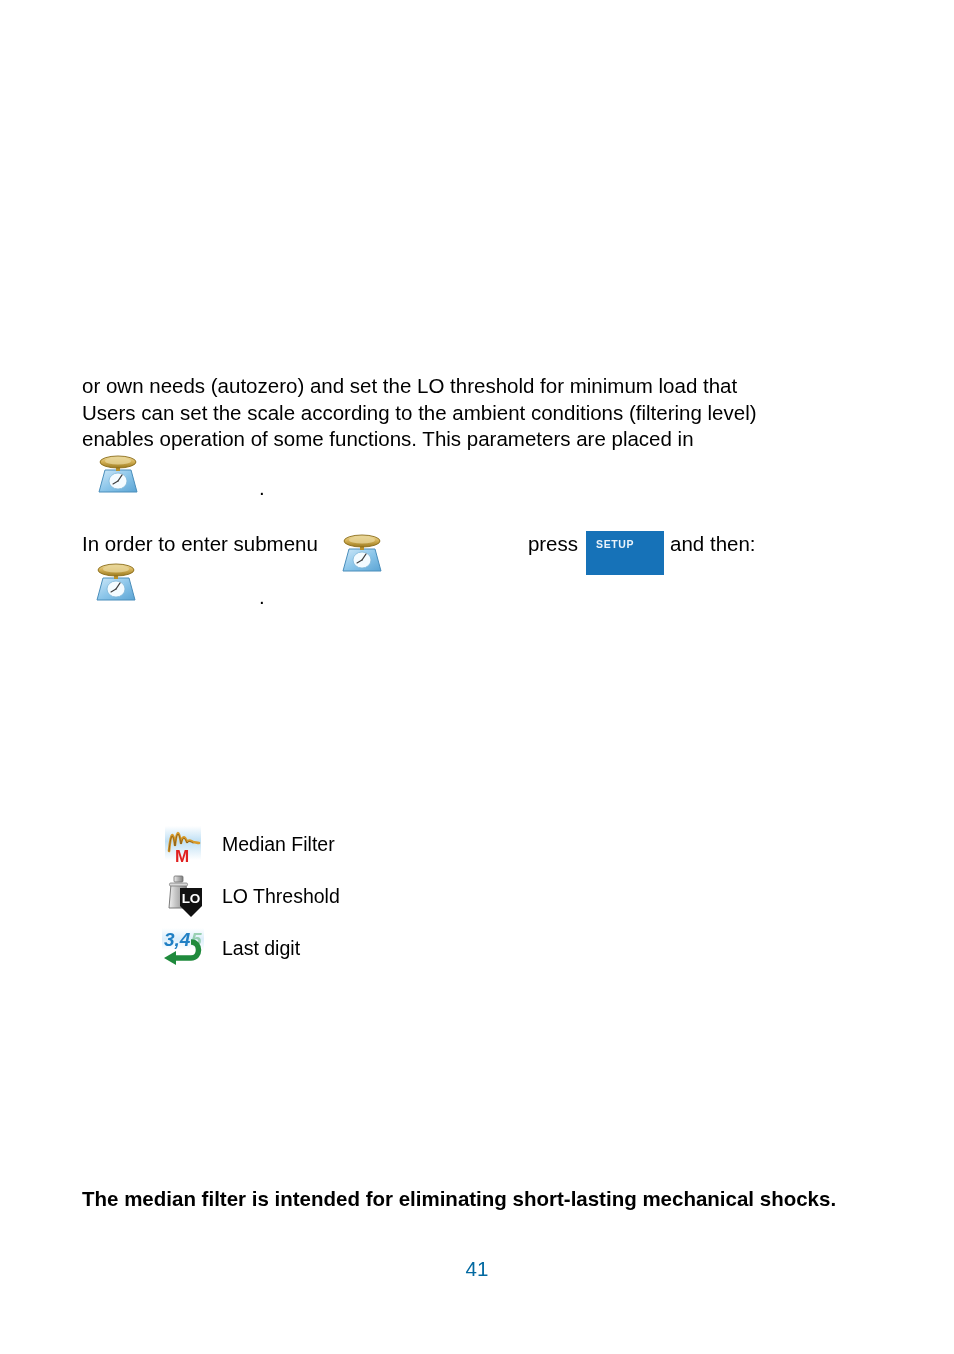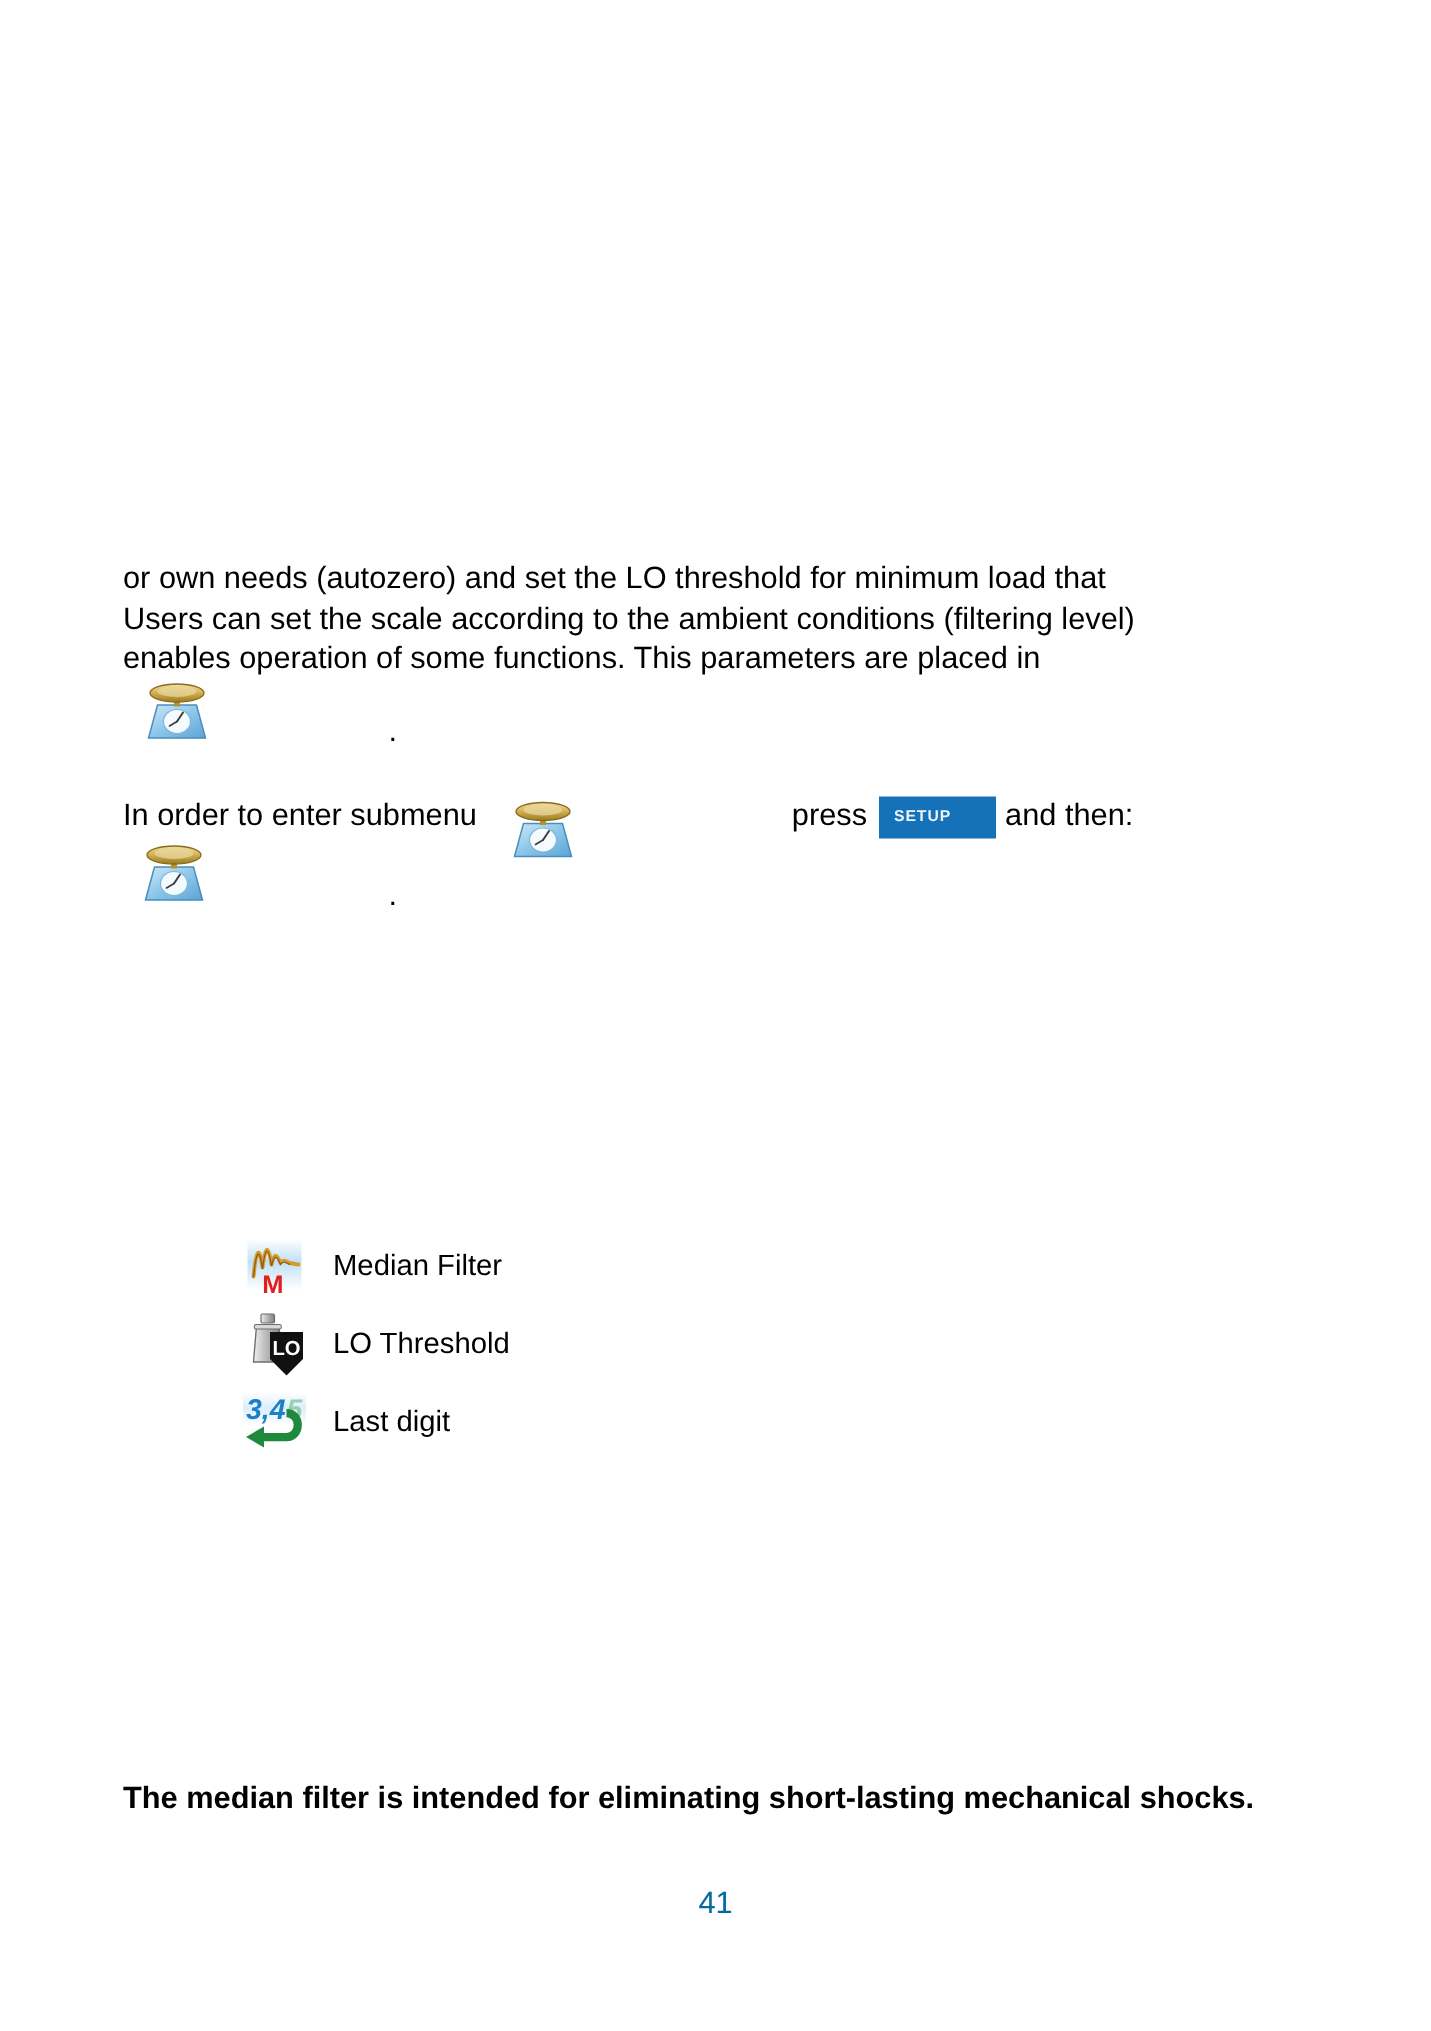--- a/index.html
+++ b/index.html
@@ -61,21 +61,21 @@
   }
   .gap-a { display: inline-block; width: 18px; }
   .gap-b { display: inline-block; width: 140px; }
   .gap-c { display: inline-block; width: 8px; }
   .gap-d { display: inline-block; width: 6px; }
 
   
   .setup-key {
     display: inline-block;
     width: 78px;
-    height: 28px;
+    height: 44px;
     background: #1672b8;
     position: relative;
     vertical-align: middle;
     flex: 0 0 auto;
   }
   .setup-key .setup-label {
     position: absolute;
     left: 10px;
     top: 7px;
     font-size: 10.5px;

